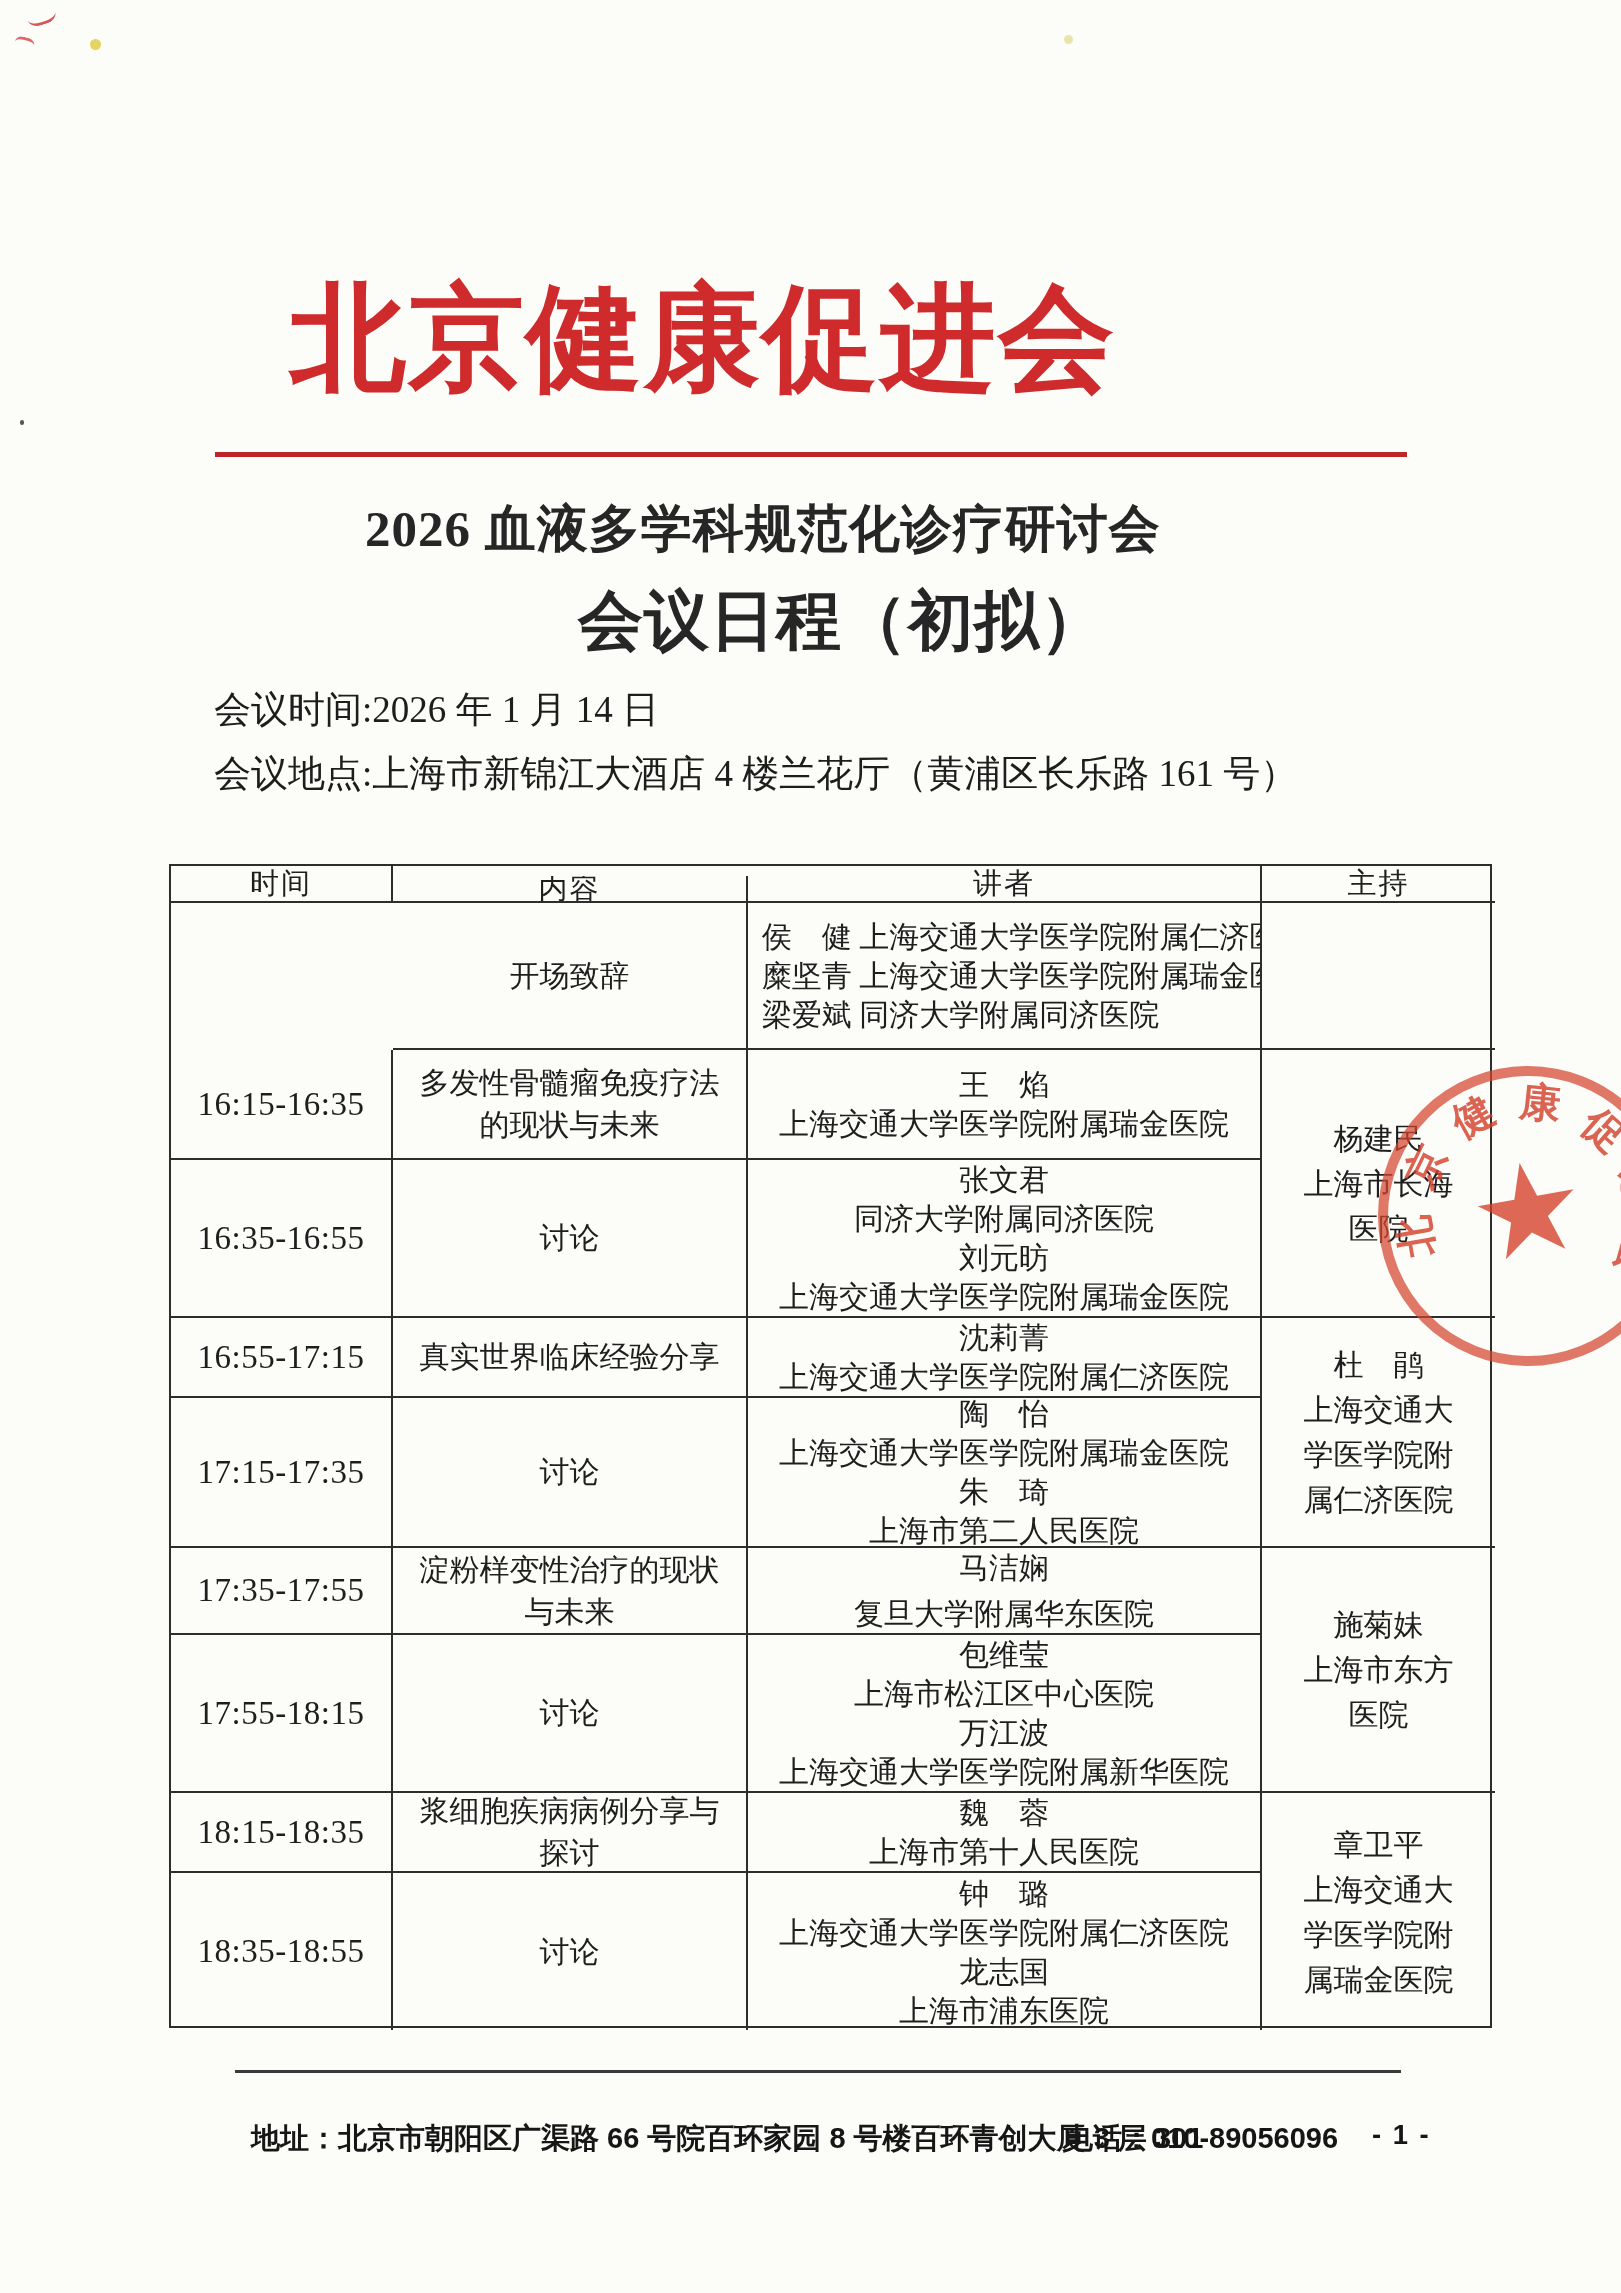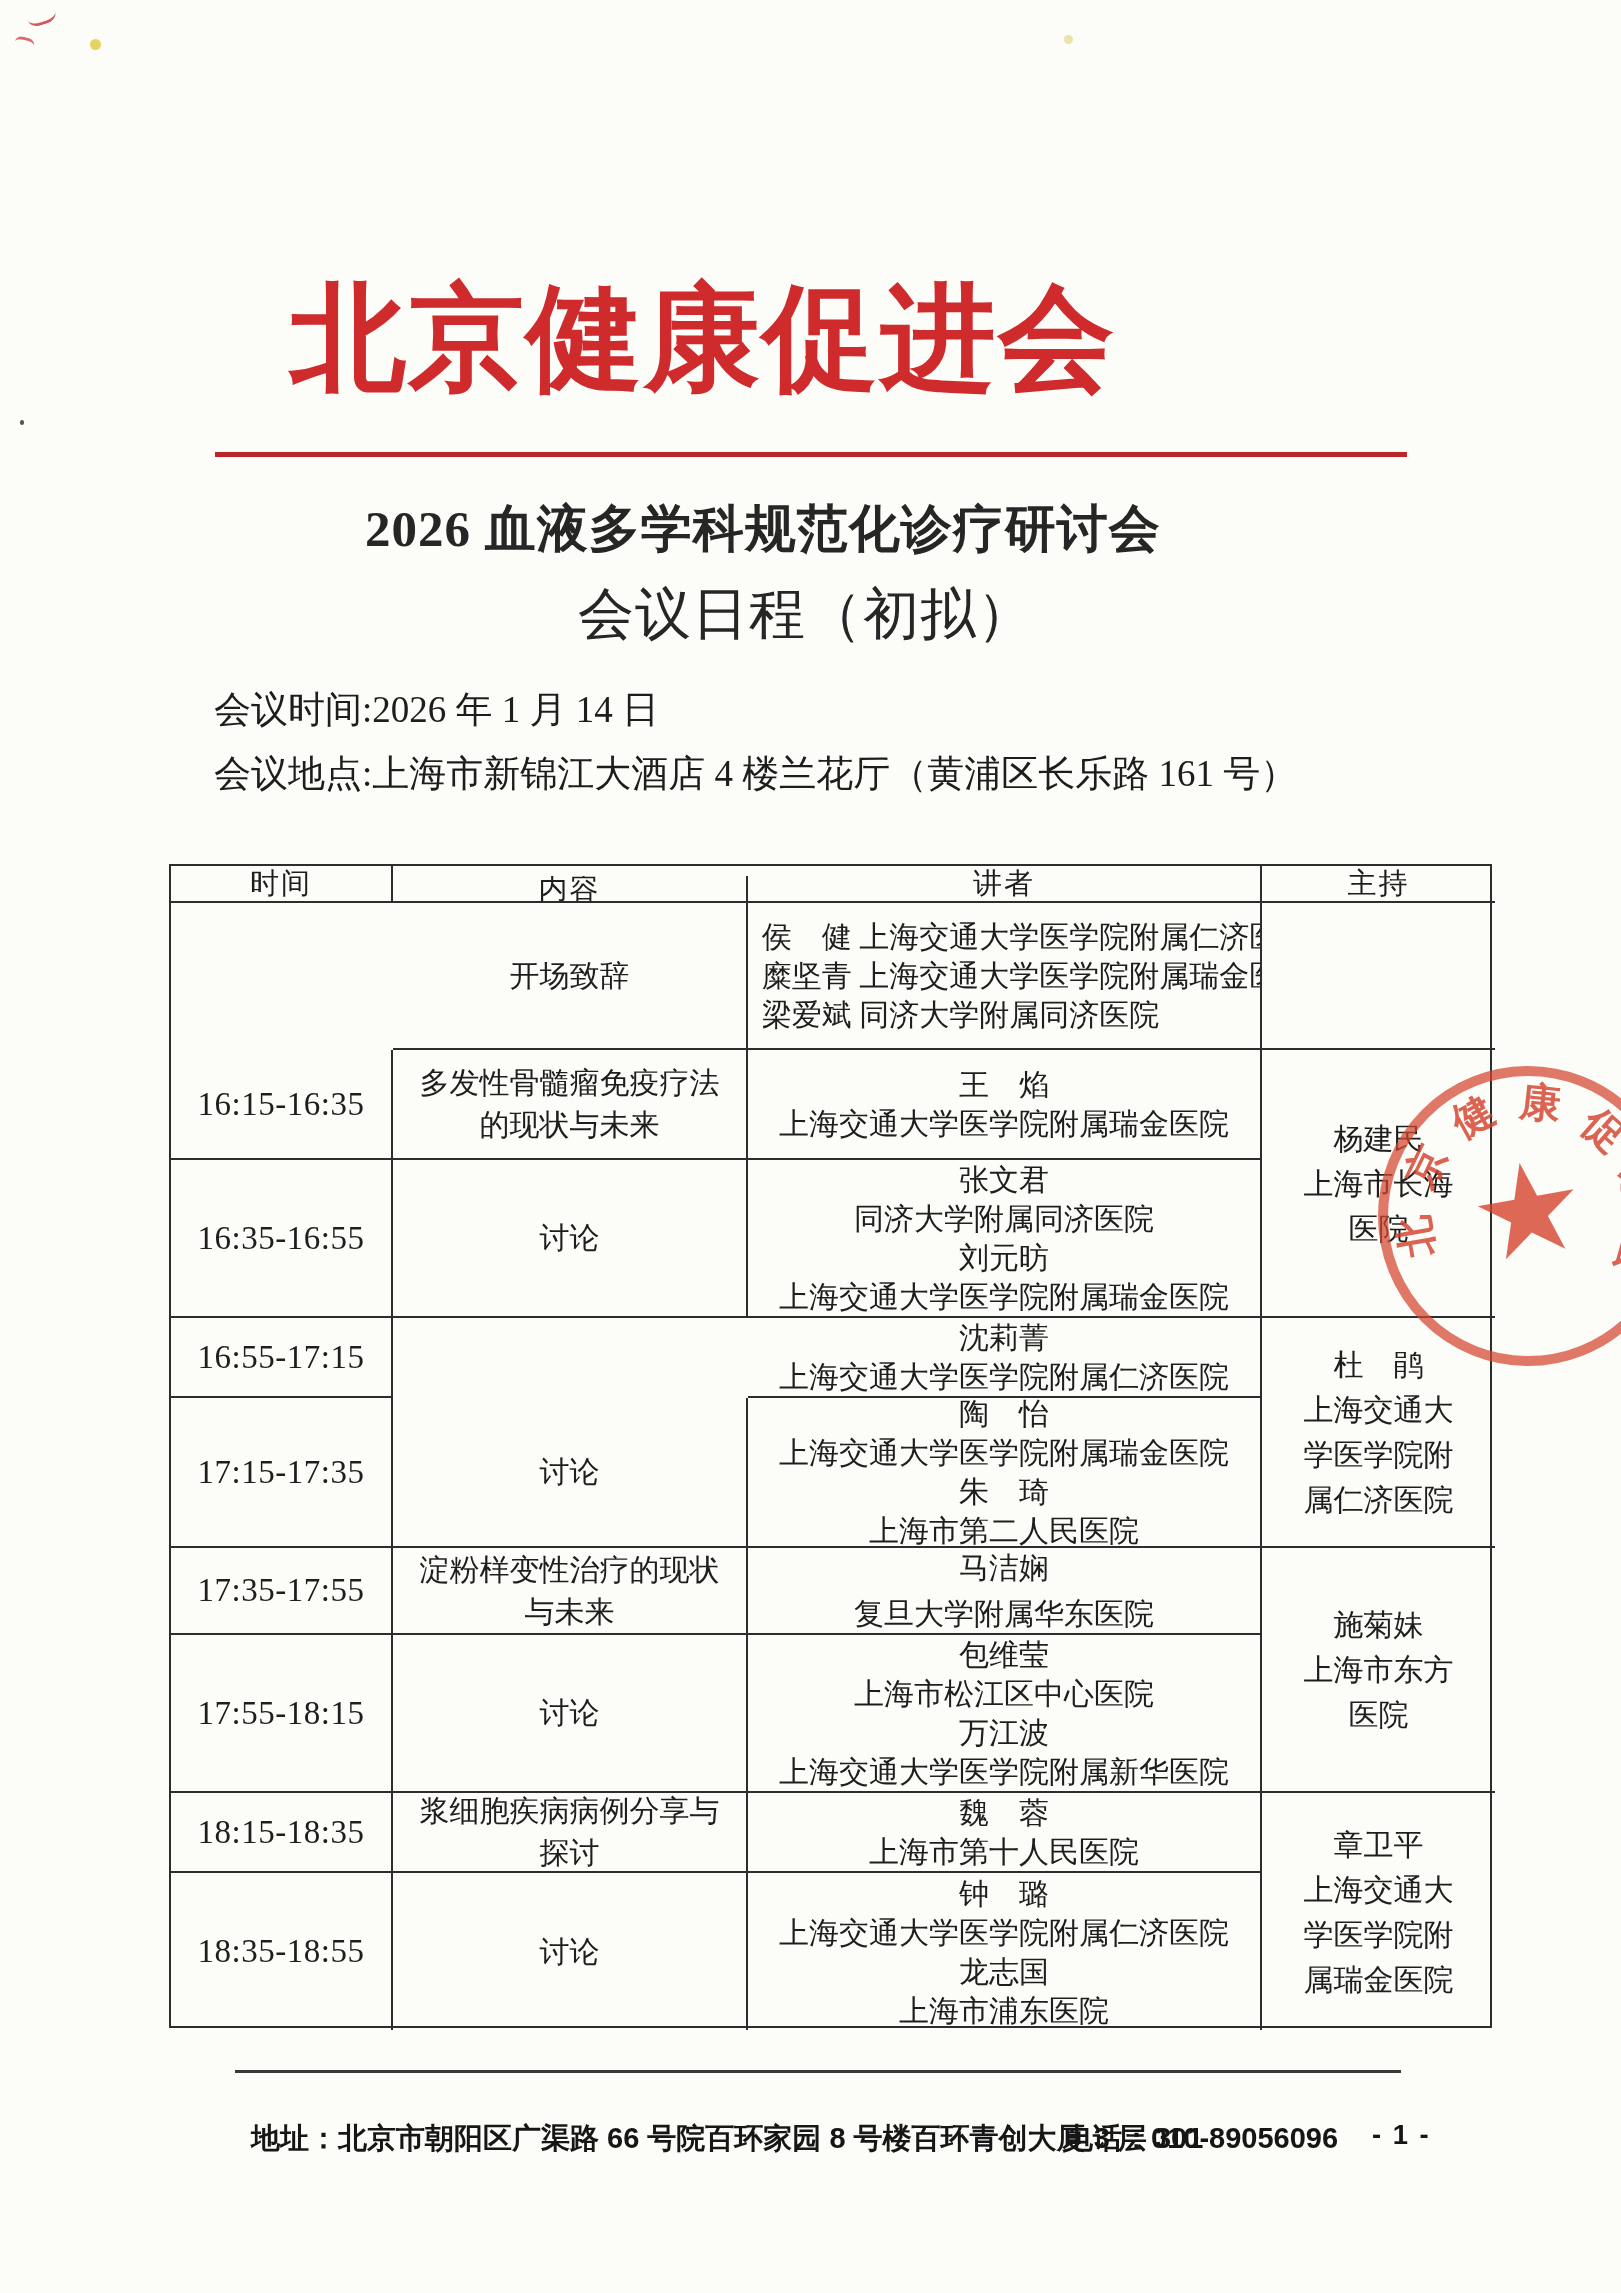--- a/index.html
+++ b/index.html
@@ -19,21 +19,21 @@
   .title-rule{
     position:absolute;left:215px;top:452px;width:1192px;height:4.9px;
     background:#bd2629;
   }
   .doc-title{
     position:absolute;left:365px;top:495px;
     font-size:51px;font-weight:bold;letter-spacing:1px;color:#262626;white-space:pre;
   }
   .doc-subtitle{
     position:absolute;left:578px;top:577px;
-    font-size:56px;font-weight:normal;letter-spacing:1px;color:#262626;white-space:pre;
+    font-size:65px;font-weight:bold;letter-spacing:1px;color:#262626;white-space:pre;
   }
   .info-line{position:absolute;left:214px;font-size:37px;color:#1d1d1d;white-space:pre;}
   #info-time{top:685px;}
   #info-place{top:749px;}
 
   
   #agenda-table{
     position:absolute;left:169px;top:864px;width:1323px;height:1164px;
     display:grid;
     grid-template-columns:222px 355px 514px 233px;
@@ -123,20 +123,23 @@
     <div class="cell content" style="grid-area: 4 / 2;">
       <div class="ln cln">讨论</div>
     </div>
     <div class="cell speaker" style="grid-area: 4 / 3;">
       <div class="ln ">张文君</div>
       <div class="ln ">同济大学附属同济医院</div>
       <div class="ln ">刘元昉</div>
       <div class="ln ">上海交通大学医学院附属瑞金医院</div>
     </div>
     <div class="cell time" style="grid-area: 5 / 1;">16:55-17:15</div>
+    <div class="cell content" style="grid-area: 5 / 2;">
+      <div class="ln cln">真实世界临床经验分享</div>
+    </div>
     <div class="cell speaker" style="grid-area: 5 / 3;">
       <div class="ln ">沈莉菁</div>
       <div class="ln ">上海交通大学医学院附属仁济医院</div>
     </div>
     <div class="cell time" style="grid-area: 6 / 1;">17:15-17:35</div>
     <div class="cell content" style="grid-area: 6 / 2;">
       <div class="ln cln">讨论</div>
     </div>
     <div class="cell speaker" style="grid-area: 6 / 3;">
       <div class="ln ">陶　怡</div>

